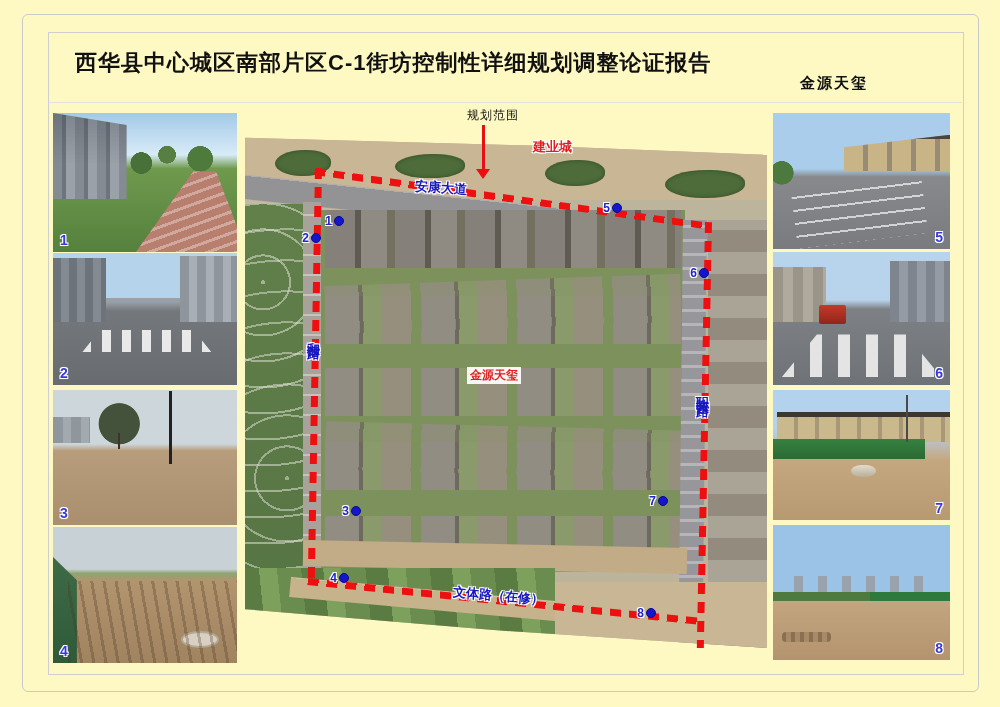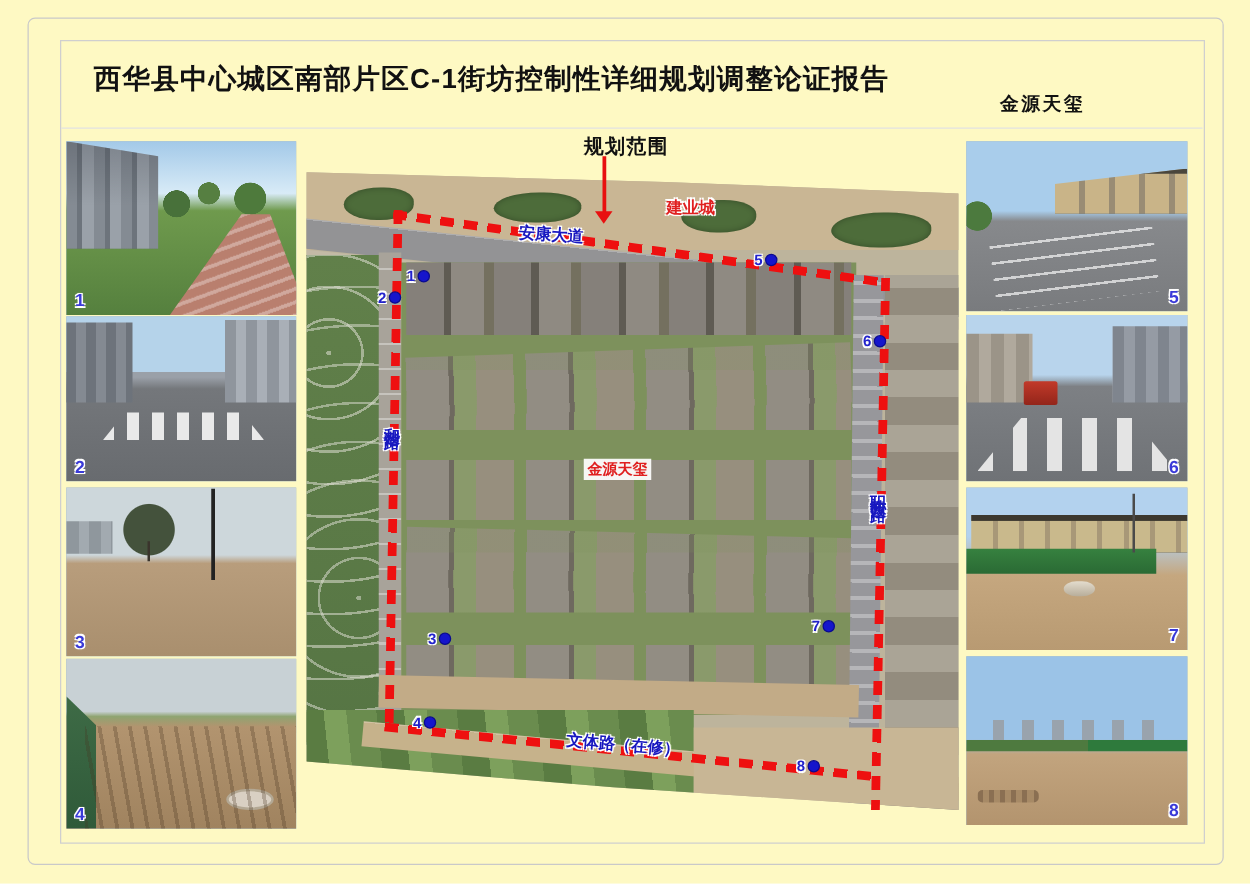--- a/index.html
+++ b/index.html
@@ -143,21 +143,21 @@
   .dash{height:7px;background:repeating-linear-gradient(90deg,#ee1010 0 11px,transparent 11px 19px);}
   .dashv{width:7px;background:repeating-linear-gradient(180deg,#ee1010 0 11px,transparent 11px 19px);}
 
   
   .maplabel{position:absolute;z-index:4;font-weight:bold;font-size:13px;white-space:nowrap;
       text-shadow:-1px -1px 0 #fff,1px -1px 0 #fff,-1px 1px 0 #fff,1px 1px 0 #fff,0 0 2px #fff;}
   .lbl-road{color:#1818c0;}
   .lbl-vert{writing-mode:vertical-rl;letter-spacing:3px;}
   .lbl-red{color:#e02020;}
   .lbl-box{background:rgba(255,255,255,.92);padding:0 3px;text-shadow:none;font-size:12px;}
-  .scope{position:absolute;z-index:4;font-size:16px;color:#111;font-weight:bold;letter-spacing:1px;}
+  .scope{position:absolute;z-index:4;font-size:12px;color:#111;font-weight:normal;letter-spacing:1px;}
   .arrow-line{position:absolute;z-index:4;width:3px;background:#e81010;}
   .arrow-head{position:absolute;z-index:4;width:0;height:0;
       border-left:7px solid transparent;border-right:7px solid transparent;border-top:10px solid #e81010;}
   .marker{position:absolute;z-index:5;display:flex;align-items:center;height:16px;}
   .mnum{width:10px;text-align:right;font-size:12px;font-weight:bold;color:#2222cc;
       text-shadow:-1px -1px 0 #fff,1px -1px 0 #fff,-1px 1px 0 #fff,1px 1px 0 #fff;}
   .mdot{width:10px;height:10px;margin-left:2px;border-radius:50%;background:#1515cc;border:1px solid #0a0a90;box-sizing:border-box;}
 </style>
 </head>
 <body>
@@ -242,21 +242,21 @@
 
     <div class="dash" style="left:70px;top:63px;width:394px;transform:rotate(7.9deg)"></div>
     <div class="dashv" style="left:70px;top:63px;height:412px;transform:rotate(1deg)"></div>
     <div class="dash" style="left:63px;top:473px;width:394px;transform:rotate(5.8deg)"></div>
     <div class="dashv" style="left:460px;top:117px;height:426px;transform:rotate(1.1deg)"></div>
 
     <div class="scope" style="left:222px;top:2px">规划范围</div>
     <div class="arrow-line" style="left:237px;top:20px;height:46px"></div>
     <div class="arrow-head" style="left:231px;top:64px"></div>
 
-    <div class="maplabel lbl-red" style="left:288px;top:52px">建业城</div>
+    <div class="maplabel lbl-red" style="left:288px;top:33px">建业城</div>
     <div class="maplabel lbl-road" style="left:170px;top:74px;transform:rotate(4deg)">安康大道</div>
     <div class="maplabel lbl-road lbl-vert" style="left:59px;top:226px">和谐路</div>
     <div class="maplabel lbl-red lbl-box" style="left:222px;top:262px">金源天玺</div>
     <div class="maplabel lbl-road lbl-vert" style="left:448px;top:281px">职教西路</div>
     <div class="maplabel lbl-road" style="left:208px;top:482px;transform:rotate(5deg)">文体路（在修）</div>
 
     <div class="marker" style="left:77px;top:108px">
       <span class="mnum">1</span>
         <span class="mdot"></span>
       </div>

